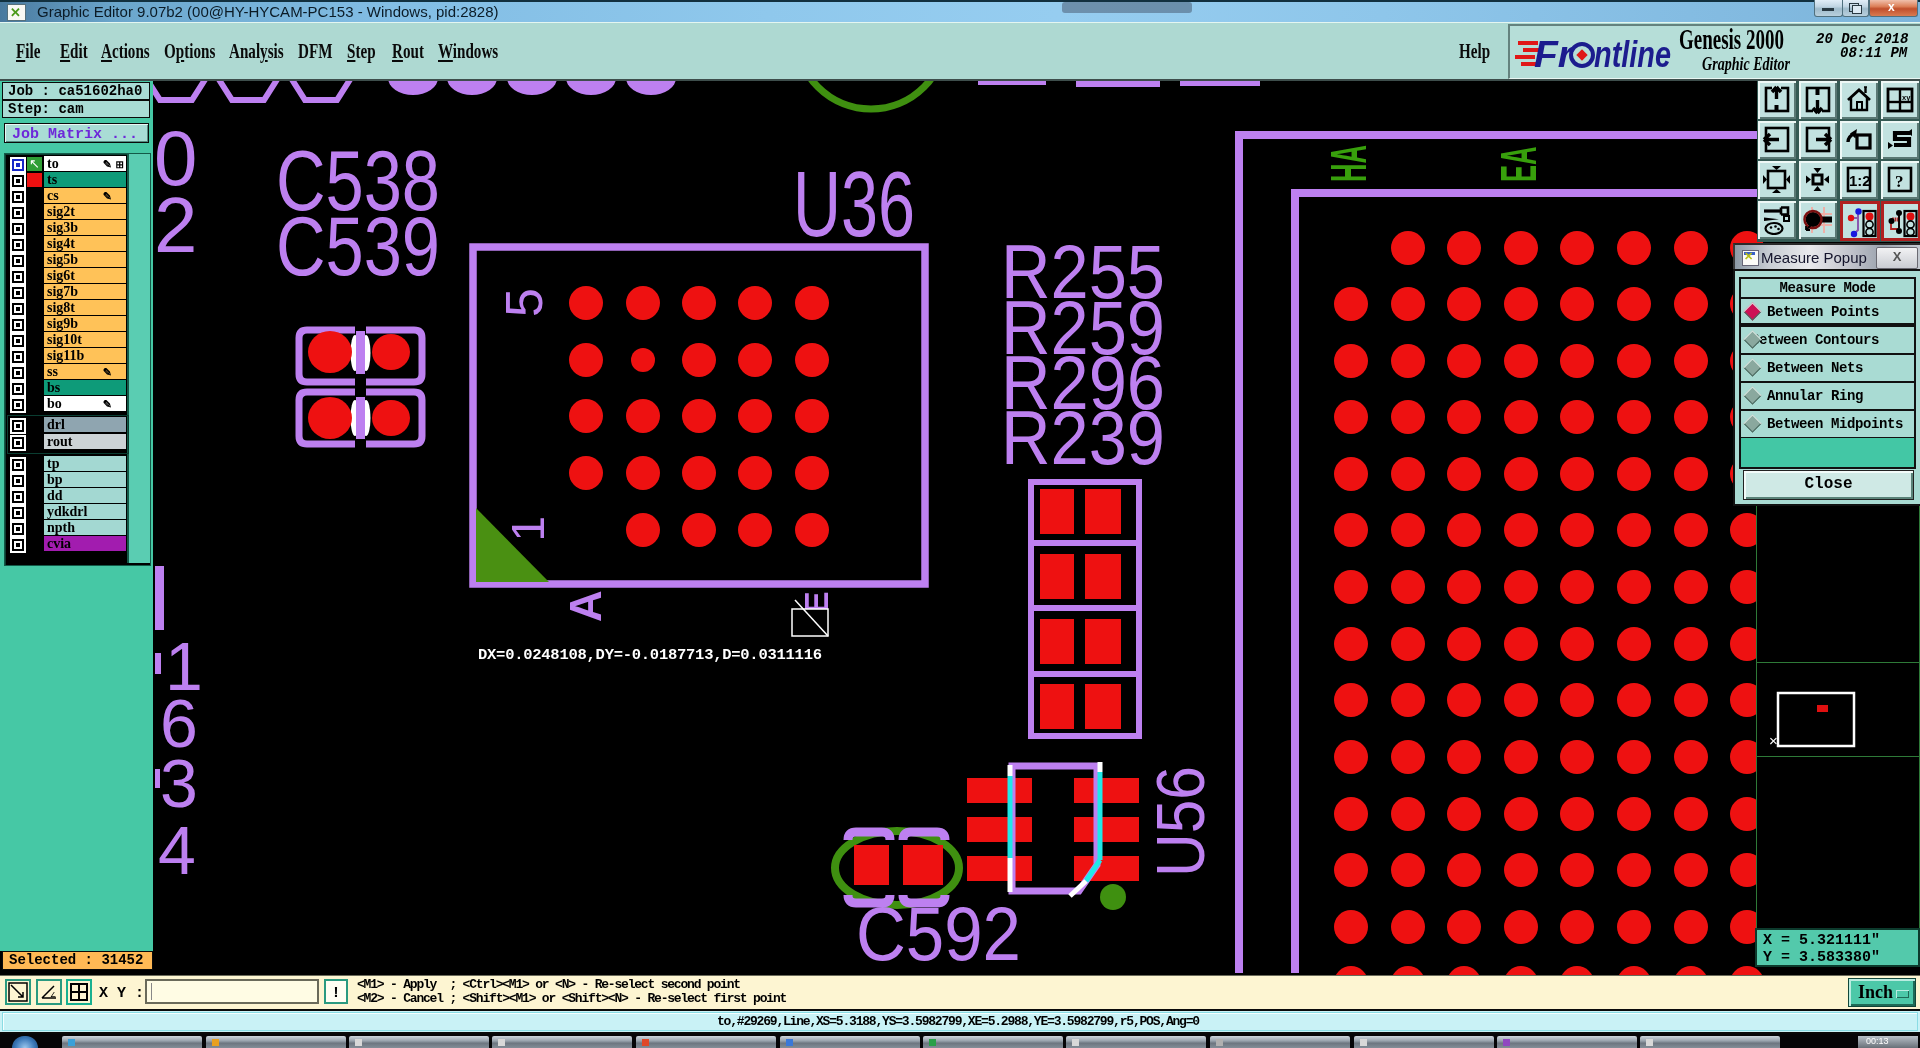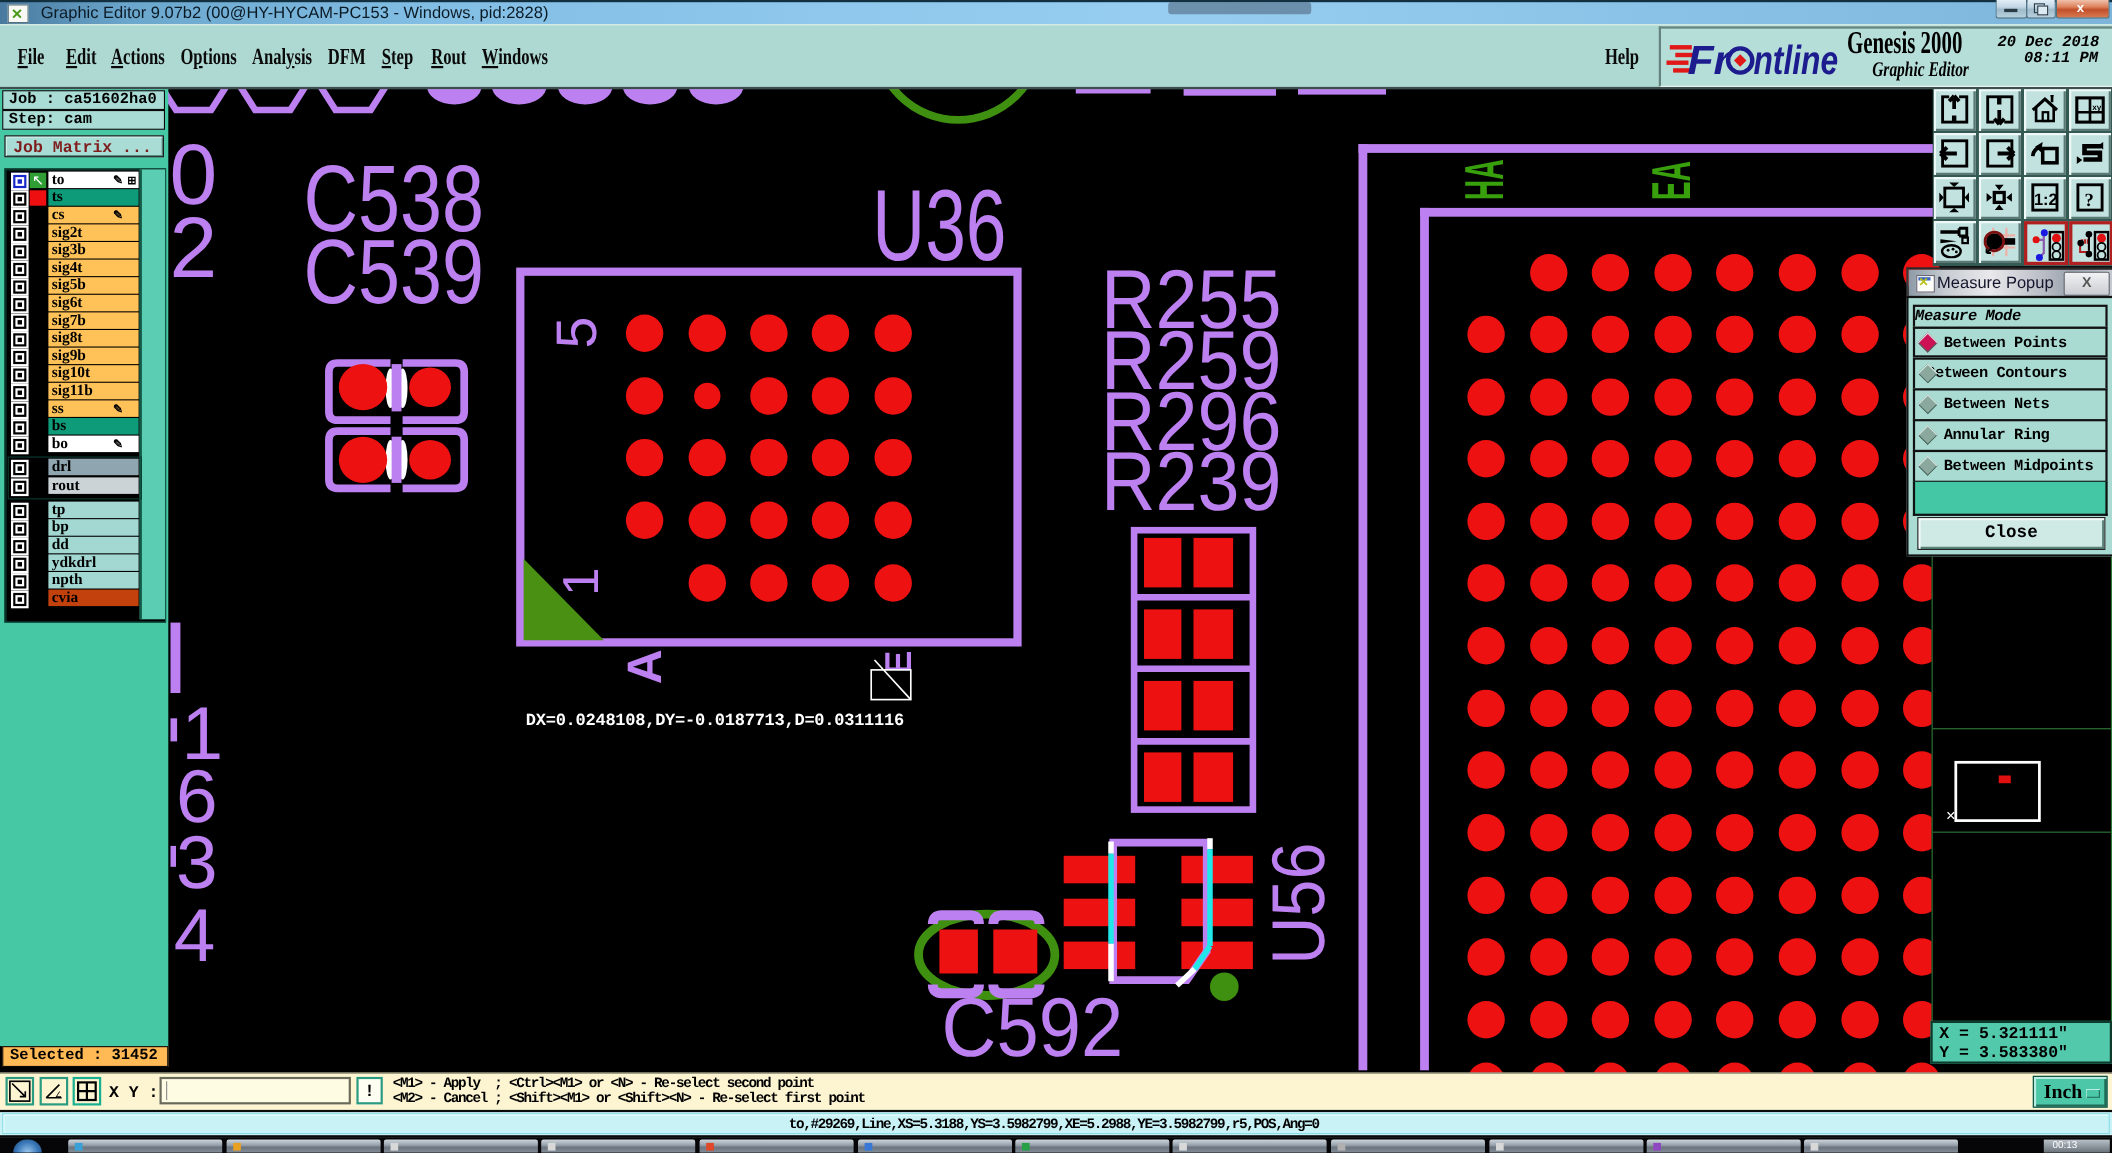--- a/index.html
+++ b/index.html
@@ -25,21 +25,21 @@
   font-size:21px;color:#0a0a0a;transform:scaleX(0.72);transform-origin:0 0;}
 .menuitem u{text-decoration:underline;}
 #logopanel{position:absolute;left:1508px;top:1px;width:412px;height:52px;background:#b6ded8;
   border-left:2px solid #64827e;border-top:2px solid #64827e;border-bottom:1px solid #e8f6f2;}
 
 #sidebar{left:0;top:78px;width:153px;height:873px;background:#46c8a5;z-index:10;}
 .jobbox{position:absolute;left:2px;width:148px;height:18px;background:#a9dcd5;border:1px solid #0a0a0a;
   font-family:"Liberation Mono",monospace;font-weight:bold;font-size:14px;color:#000;line-height:16px;padding-left:5px;box-sizing:border-box;}
 #jobmatrix{position:absolute;left:4px;top:45px;width:145px;height:20px;background:#a9dcd5;
   border:1px solid #0a0a0a;box-shadow:inset 1px 1px 0 #e8f8f4, inset -1px -1px 0 #558c80;
-  font-family:"Liberation Mono",monospace;font-weight:bold;font-size:15px;color:#7f1d1d;
+  font-family:"Liberation Mono",monospace;font-weight:bold;font-size:15px;color:#6d28d9;
   line-height:22px;padding-left:7px;box-sizing:border-box;}
 #layerpanel{position:absolute;left:4px;top:75px;width:145px;height:411px;
   background:#000;border:1px solid #135a48;box-shadow:inset 1px 1px 0 #0c3d31;}
 #lscroll{position:absolute;left:122px;top:0px;width:21px;height:409px;background:#5acdb2;border-left:2px solid #135a48;}
 .lrow{position:absolute;left:2px;height:14px;}
 .lcheck{position:absolute;left:3px;top:0px;width:12px;height:12px;background:#000;border:2px solid #fff;}
 .lcheck i{position:absolute;left:2px;top:2px;width:8px;height:8px;background:#000;border:2px solid #fff;box-sizing:border-box;}
 .lname{position:absolute;left:37px;top:-1px;width:82px;height:15px;font-family:"Liberation Serif",serif;
   font-weight:bold;font-size:14px;line-height:15px;padding-left:3px;color:#000;box-sizing:border-box;}
 #selectedbox{position:absolute;left:2px;top:873px;width:151px;height:19px;background:#ffb955;border:1px solid #0a0a0a;
@@ -636,21 +636,21 @@
           <div class="lcheck">
             <i></i>
           </div>
           <div class="lname" style="background:#a3d8d2;">npth</div>
         </div>
 
 <div class="lrow" style="top:383px;">
           <div class="lcheck">
             <i></i>
           </div>
-          <div class="lname" style="background:#c2410c;">cvia</div>
+          <div class="lname" style="background:#a21caf;">cvia</div>
         </div>
 </div>
   </div>
 
   <div id="selectedbox">Selected : 31452</div>
 </div>
 
 <div class="abs" id="toolbar">
     <div id="tbtns">
 
@@ -808,21 +808,21 @@
 <div class="abs" id="dialog">
 
   <div id="dlgtitle">
     <div id="dicon"></div>
     <div class="txt">Measure Popup</div>
     <div id="dclose">X</div>
   </div>
 
   <div id="dlgbody">
 
-    <div class="drow" style="top:6px;height:22px;text-align:left;line-height:19px;font-style:italic;">Measure Mode</div>
+    <div class="drow" style="top:6px;height:22px;text-align:center;line-height:19px;">Measure Mode</div>
 
     <div class="drow" style="top:26px;height:28px;line-height:26px;padding-left:26px;"><span class="ddiam sel"></span>Between Points</div>
 
     <div class="drow" style="top:54px;height:30px;line-height:26px;padding-left:10px;"><span class="ddiam"></span>Between Contours</div>
 
     <div class="drow" style="top:82px;height:30px;line-height:26px;padding-left:26px;"><span class="ddiam"></span>Between Nets</div>
 
     <div class="drow" style="top:110px;height:30px;line-height:26px;padding-left:26px;"><span class="ddiam"></span>Annular Ring</div>
 
     <div class="drow" style="top:138px;height:30px;line-height:26px;padding-left:26px;"><span class="ddiam"></span>Between Midpoints</div>

